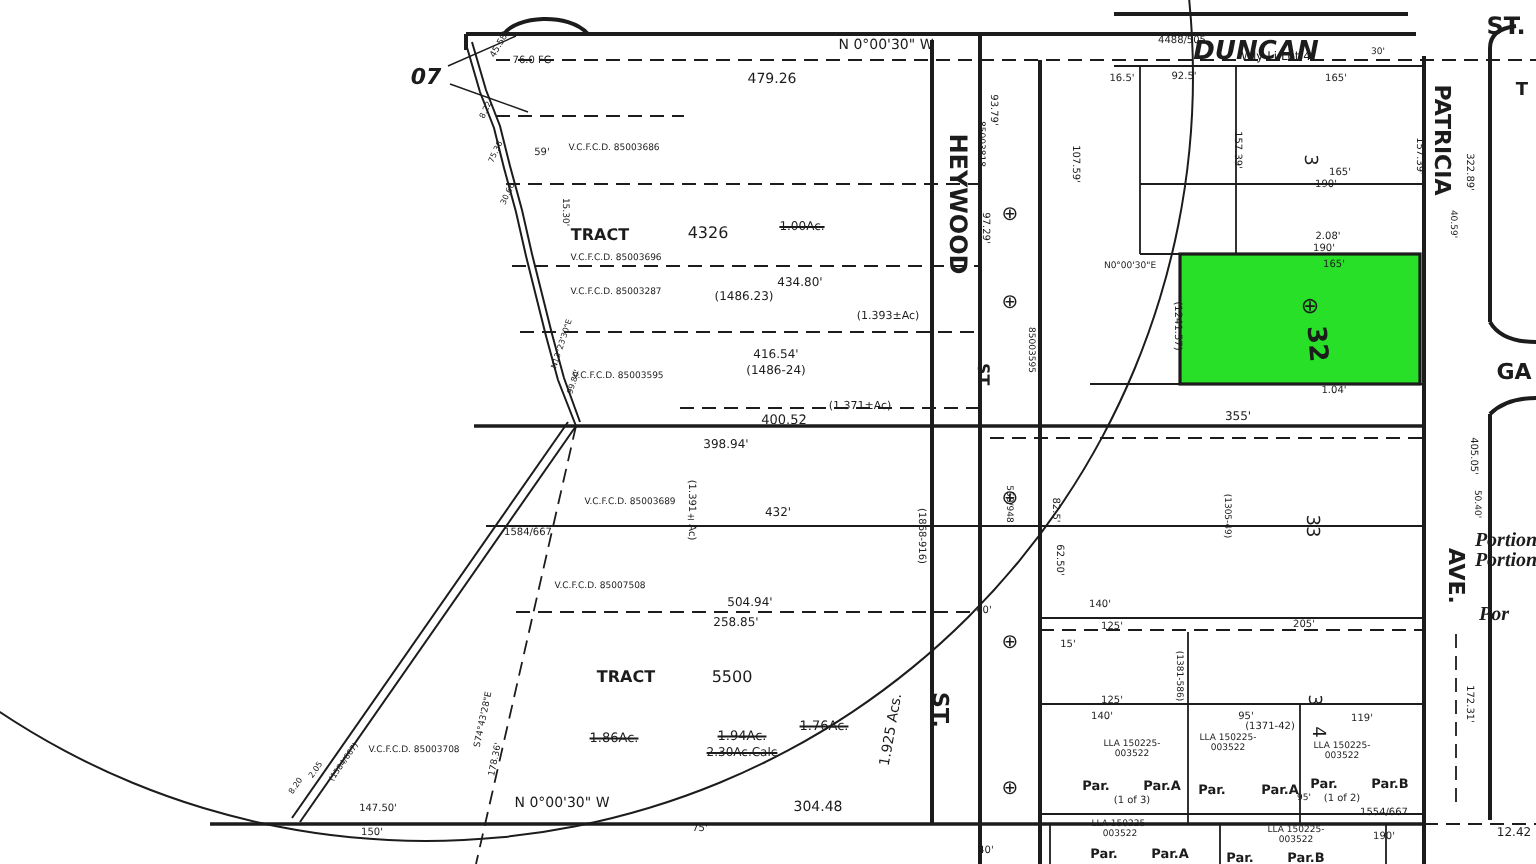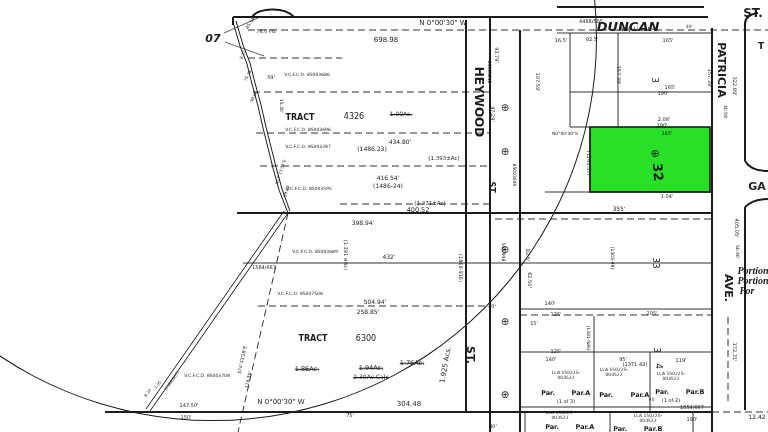--- a/index.html
+++ b/index.html
@@ -99,29 +99,29 @@
       <span class="lbl b" style="left: 628px; top: 26px; font-size: 13px; transform: translate(-50%, -50%); font-style: italic;">DUNCAN</span>
       <span class="lbl b" style="left: 753px; top: 13px; font-size: 12px; transform: translate(-50%, -50%);">ST.</span>
       <span class="lbl b v" style="left: 721px; top: 70px; font-size: 11px; transform: translate(-50%, -50%);">PATRICIA</span>
       <span class="lbl b v" style="left: 728px; top: 288px; font-size: 11px; transform: translate(-50%, -50%);">AVE.</span>
       <span class="lbl b v" style="left: 479px; top: 102px; font-size: 12px; transform: translate(-50%, -50%);">HEYWOOD</span>
       <span class="lbl b v" style="left: 470px; top: 355px; font-size: 11px; transform: translate(-50%, -50%);">ST.</span>
       <span class="lbl b v" style="left: 491px; top: 188px; font-size: 8px; transform: translate(-50%, -50%);">ST.</span>
       <span class="lbl b" style="left: 757px; top: 186px; font-size: 11px; transform: translate(-50%, -50%);">GA</span>
       <span class="lbl b i serif" style="left: 753px; top: 271px; font-size: 10px; transform: translate(-50%, -50%);">Portion</span>
       <span class="lbl b i serif" style="left: 753px; top: 281px; font-size: 10px; transform: translate(-50%, -50%);">Portion</span>
-      <span class="lbl b i serif" style="left: 747px; top: 291px; font-size: 10px; transform: translate(-50%, -50%);">Por</span>
+      <span class="lbl b i serif" style="left: 747px; top: 308px; font-size: 10px; transform: translate(-50%, -50%);">Por</span>
       <span class="lbl b" style="left: 761px; top: 46px; font-size: 9px; transform: translate(-50%, -50%);">T</span>
       <span class="lbl c big" style="left: 213px; top: 38px; font-size: 11px; transform: translate(-50%, -50%);">07</span>
       <span class="lbl b" style="left: 300px; top: 118px; font-size: 8px; transform: translate(-50%, -50%);">TRACT</span>
       <span class="lbl" style="left: 354px; top: 117px; font-size: 8px; transform: translate(-50%, -50%);">4326</span>
       <span class="lbl b" style="left: 313px; top: 339px; font-size: 8px; transform: translate(-50%, -50%);">TRACT</span>
-      <span class="lbl" style="left: 366px; top: 339px; font-size: 8px; transform: translate(-50%, -50%);">6300</span>
+      <span class="lbl" style="left: 366px; top: 339px; font-size: 8px; transform: translate(-50%, -50%);">5500</span>
       <span class="lbl" style="left: 443px; top: 23px; font-size: 7px; transform: translate(-50%, -50%);">N 0°00'30" W</span>
-      <span class="lbl" style="left: 386px; top: 40px; font-size: 7px; transform: translate(-50%, -50%);">698.98</span>
+      <span class="lbl" style="left: 386px; top: 40px; font-size: 7px; transform: translate(-50%, -50%);">479.26</span>
       <span class="lbl" style="left: 591px; top: 21px; font-size: 5px; transform: translate(-50%, -50%);">4488/505</span>
       <span class="lbl" style="left: 638px; top: 29px; font-size: 6px; transform: translate(-50%, -50%);">Wly Li Lot 4</span>
       <span class="lbl" style="left: 561px; top: 40px; font-size: 5px; transform: translate(-50%, -50%);">16.5'</span>
       <span class="lbl" style="left: 592px; top: 39px; font-size: 5px; transform: translate(-50%, -50%);">92.5'</span>
       <span class="lbl" style="left: 668px; top: 40px; font-size: 5px; transform: translate(-50%, -50%);">165'</span>
       <span class="lbl" style="left: 689px; top: 27px; font-size: 4.5px; transform: translate(-50%, -50%);">30'</span>
       <span class="lbl v" style="left: 618px; top: 75px; font-size: 5px; transform: translate(-50%, -50%);">157.39'</span>
       <span class="lbl" style="left: 654px; top: 80px; font-size: 9px; transform: translate(-50%, -50%) rotate(90deg);">3</span>
       <span class="lbl" style="left: 670px; top: 87px; font-size: 5px; transform: translate(-50%, -50%);">165'</span>
       <span class="lbl" style="left: 663px; top: 93px; font-size: 5px; transform: translate(-50%, -50%);">190'</span>
@@ -163,21 +163,21 @@
       <span class="lbl" style="left: 309px; top: 189px; font-size: 4.5px; transform: translate(-50%, -50%);">V.C.F.C.D. 85003595</span>
       <span class="lbl" style="left: 281px; top: 172px; font-size: 4px; transform: translate(-50%, -50%) rotate(-72deg);">N13°23'30"E</span>
       <span class="lbl" style="left: 287px; top: 191px; font-size: 4px; transform: translate(-50%, -50%) rotate(-72deg);">99.80'</span>
       <span class="lbl s" style="left: 401px; top: 114px; font-size: 6px; transform: translate(-50%, -50%);">1.00Ac.</span>
       <span class="lbl" style="left: 400px; top: 142px; font-size: 6px; transform: translate(-50%, -50%);">434.80'</span>
       <span class="lbl" style="left: 372px; top: 149px; font-size: 6px; transform: translate(-50%, -50%);">(1486.23)</span>
       <span class="lbl" style="left: 444px; top: 159px; font-size: 5.5px; transform: translate(-50%, -50%);">(1.393±Ac)</span>
       <span class="lbl" style="left: 388px; top: 178px; font-size: 6px; transform: translate(-50%, -50%);">416.54'</span>
       <span class="lbl" style="left: 388px; top: 186px; font-size: 6px; transform: translate(-50%, -50%);">(1486-24)</span>
       <span class="lbl" style="left: 430px; top: 204px; font-size: 5.5px; transform: translate(-50%, -50%);">(1.371±Ac)</span>
-      <span class="lbl" style="left: 418px; top: 210px; font-size: 6.5px; transform: translate(-50%, -50%);">400.52</span>
+      <span class="lbl" style="left: 392px; top: 210px; font-size: 6.5px; transform: translate(-50%, -50%);">400.52</span>
       <span class="lbl" style="left: 363px; top: 223px; font-size: 6px; transform: translate(-50%, -50%);">398.94'</span>
       <span class="lbl" style="left: 389px; top: 257px; font-size: 6px; transform: translate(-50%, -50%);">432'</span>
       <span class="lbl" style="left: 315px; top: 252px; font-size: 4.5px; transform: translate(-50%, -50%);">V.C.F.C.D. 85003689</span>
       <span class="lbl" style="left: 264px; top: 267px; font-size: 5px; transform: translate(-50%, -50%);">1584/667</span>
       <span class="lbl v" style="left: 345px; top: 255px; font-size: 5px; transform: translate(-50%, -50%);">(1.391±Ac)</span>
       <span class="lbl v" style="left: 460px; top: 268px; font-size: 5px; transform: translate(-50%, -50%);">(1868-916)</span>
       <span class="lbl" style="left: 300px; top: 294px; font-size: 4.5px; transform: translate(-50%, -50%);">V.C.F.C.D. 85007508</span>
       <span class="lbl" style="left: 375px; top: 302px; font-size: 6px; transform: translate(-50%, -50%);">504.94'</span>
       <span class="lbl" style="left: 368px; top: 312px; font-size: 6px; transform: translate(-50%, -50%);">258.85'</span>
       <span class="lbl v" style="left: 655px; top: 263px; font-size: 9px; transform: translate(-50%, -50%);">33</span>

